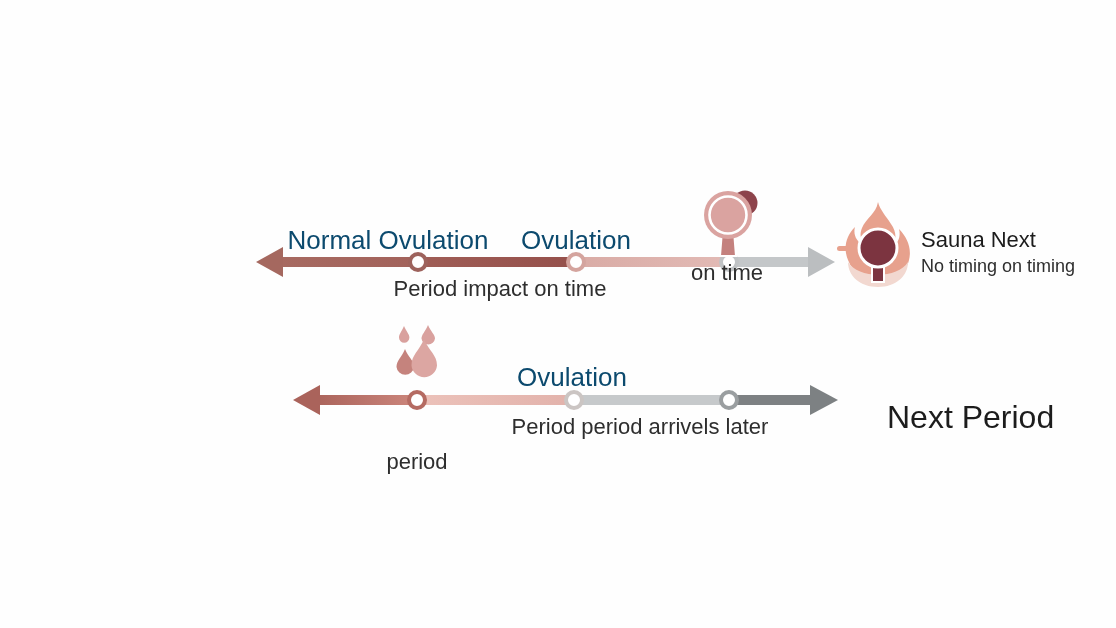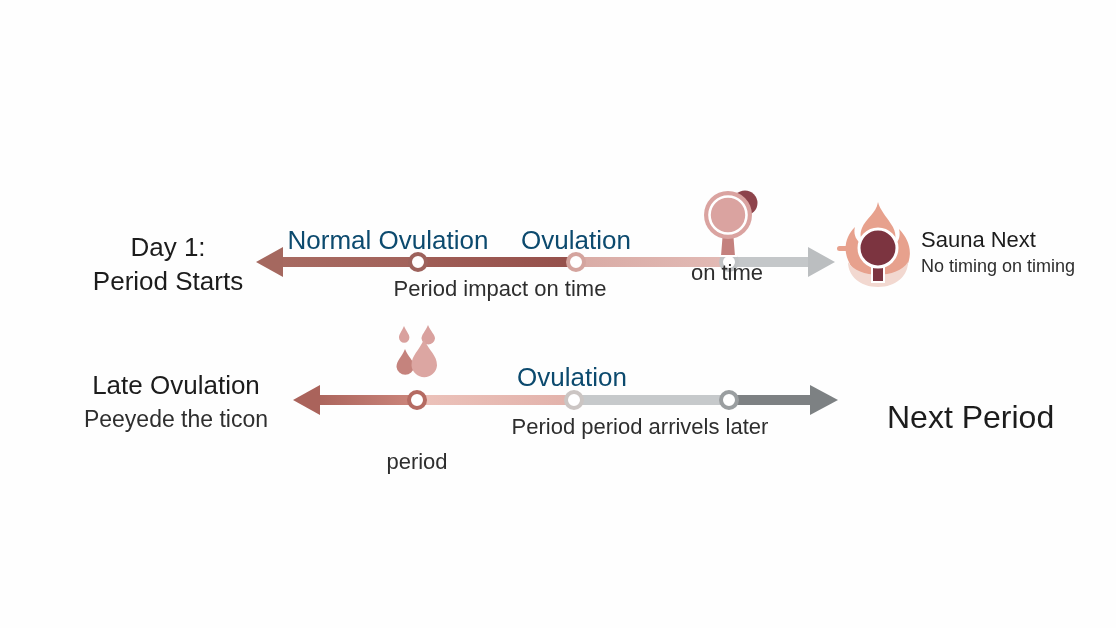--- a/index.html
+++ b/index.html
@@ -20,24 +20,20 @@
   .node{position:absolute;width:12px;height:12px;border-radius:50%;background:#ffffff;border:4px solid #999;}
   
   .side-title{font-size:22px;color:#1c1c1c;}
   .side-sub{font-size:18px;color:#2e2e2e;}
 </style>
 </head>
 <body>
 
 <div id="stage">
 
-  <div class="abs h-label" style="left:48px;top:230px;width:240px;">
-    <div>Day 1:</div>
-    <div>Period Starts</div>
-  </div>
 
   <div class="abs heading center" style="left:388px;top:225px;">Normal Ovulation</div>
   <div class="abs heading center" style="left:576px;top:225px;">Ovulation</div>
 
   <div class="abs" style="left:0;top:257px;width:1116px;height:10px;">
     <div class="seg" style="left:276px;width:142px;background:linear-gradient(90deg,#a76a61,#a2625b);"></div>
     <div class="seg" style="left:418px;width:158px;background:linear-gradient(90deg,#9f5d56,#95504b);"></div>
     <div class="seg" style="left:576px;width:153px;background:linear-gradient(90deg,#d9aba5,#e2bab5);"></div>
     <div class="seg" style="left:729px;width:79px;background:#c4c7c9;"></div>
   </div>
@@ -69,24 +65,20 @@
                C50 18 44 12 42 4 Z" fill="#e7a18d"></path>
       <path d="M12 64 C22 81 62 81 72 64 C72 78 60 89 42 89 C24 89 12 78 12 64 Z" fill="#f2d8d0"></path>
       <rect x="36" y="66" width="12" height="18" fill="#7c3440" stroke="#ffffff" stroke-width="2"></rect>
       <circle cx="42" cy="50" r="19" fill="#7c3440" stroke="#ffffff" stroke-width="3"></circle>
     </svg>
   </div>
 
   <div class="abs side-title" style="left:921px;top:227px;">Sauna Next</div>
   <div class="abs side-sub" style="left:921px;top:256px;">No timing on timing</div>
 
-  <div class="abs h-label" style="left:56px;top:368px;width:240px;">
-    <div>Late Ovulation</div>
-    <div style="font-size:23px;color:#2e2e2e;">Peeyede the ticon</div>
-  </div>
 
   <div class="abs" style="left:392px;top:324px;">
     <svg width="52" height="66" viewBox="0 0 52 66">
       <path d="M12 2 C9.5 8 7 10 7 13.5 A5.2 5.2 0 0 0 17.4 13.5 C17.4 10 14.5 8 12 2 Z" fill="#d9a19e"></path>
       <path d="M36 1 C33 8 29.5 10.5 29.5 14.5 A6.8 6.8 0 0 0 43 14.5 C43 10.5 39 8 36 1 Z" fill="#d9a19e"></path>
       <path d="M13 25 C10 33 4.5 36.5 4.5 43 A8.8 8.8 0 0 0 22 43 C22 36.5 16 33 13 25 Z" fill="#c5837d"></path>
       <path d="M32 15 C27 27 19.5 31 19.5 41.5 A12.8 12.8 0 0 0 45 41.5 C45 31 37 27 32 15 Z" fill="#dca6a2"></path>
     </svg>
   </div>
 

